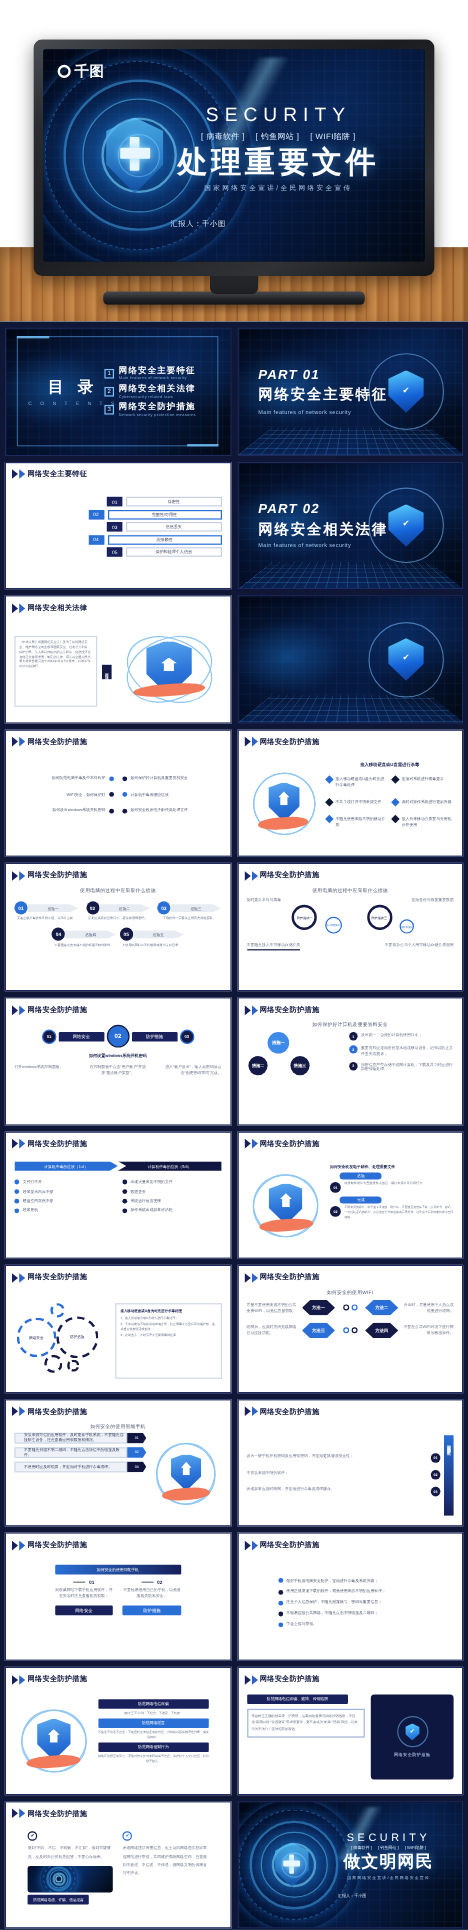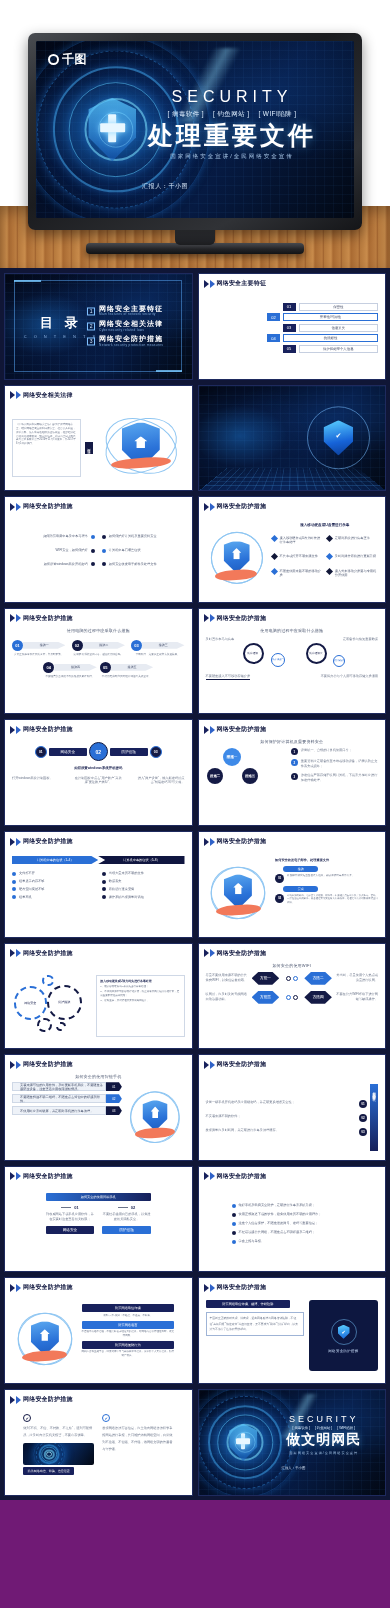--- a/index.html
+++ b/index.html
@@ -2,21 +2,21 @@
 <html><head>
 <meta charset="utf-8">
 <style>
   * { margin:0; padding:0; box-sizing:border-box; }
   html,body { width:390px; height:1608px; }
   body {
     font-family:"Liberation Sans","DejaVu Sans",sans-serif;
     background:#0d1330;
     overflow:hidden;
   }
-  .page { position:relative; width:390px; height:1608px; background:#701a75; }
+  .page { position:relative; width:390px; height:1608px; background:#7dd3fc; }
 
   
   .hero { position:relative; width:390px; height:268px; overflow:hidden; background:#fff; }
   .hero-wall {
     position:absolute; inset:0 0 62px 0;
     background:#ffffff;
   }
   .hero-floor {
     position:absolute; left:0; right:0; bottom:0; height:62px;
     background:
@@ -347,20 +347,30 @@
         <div class="toc-row">
           <div class="toc-num">3</div>
           <div>
             <div class="toc-cn2">网络安全防护措施</div>
             <div class="toc-en2">Network security protection measures</div>
           </div>
         </div>
       </div>
     </div>
 
+    <div class="slide dark">
+      <div class="cyber"></div>
+      <div class="floor-grid"></div>
+      <div class="part-wrap">
+        <div class="part-no">PART 01</div>
+        <div class="part-cn">网络安全主要特征</div>
+        <div class="part-en">Main features of network security</div>
+      </div>
+      <div class="part-badge"></div>
+    </div>
 
     <div class="slide light">
       <div class="hdr">
         <span class="chev">
             <b></b>
             <b></b>
           </span>
         <span class="t">网络安全主要特征</span>
       </div>
       <div class="body" style="padding-left:33%;">
@@ -380,20 +390,30 @@
           <div class="bar-num on">04</div>
           <div class="bar-txt on">抗抵赖性</div>
         </div>
         <div class="bar-row" style="margin-left:14%;">
           <div class="bar-num">05</div>
           <div class="bar-txt">保护和处理个人信息</div>
         </div>
       </div>
     </div>
 
+    <div class="slide dark">
+      <div class="cyber"></div>
+      <div class="floor-grid"></div>
+      <div class="part-wrap">
+        <div class="part-no">PART 02</div>
+        <div class="part-cn">网络安全相关法律</div>
+        <div class="part-en">Main features of network security</div>
+      </div>
+      <div class="part-badge"></div>
+    </div>
 
     <div class="slide light">
       <div class="hdr">
         <span class="chev">
             <b></b>
             <b></b>
           </span>
         <span class="t">网络安全相关法律</span>
       </div>
       <div class="body" style="display:flex;align-items:center;gap:4px;">

